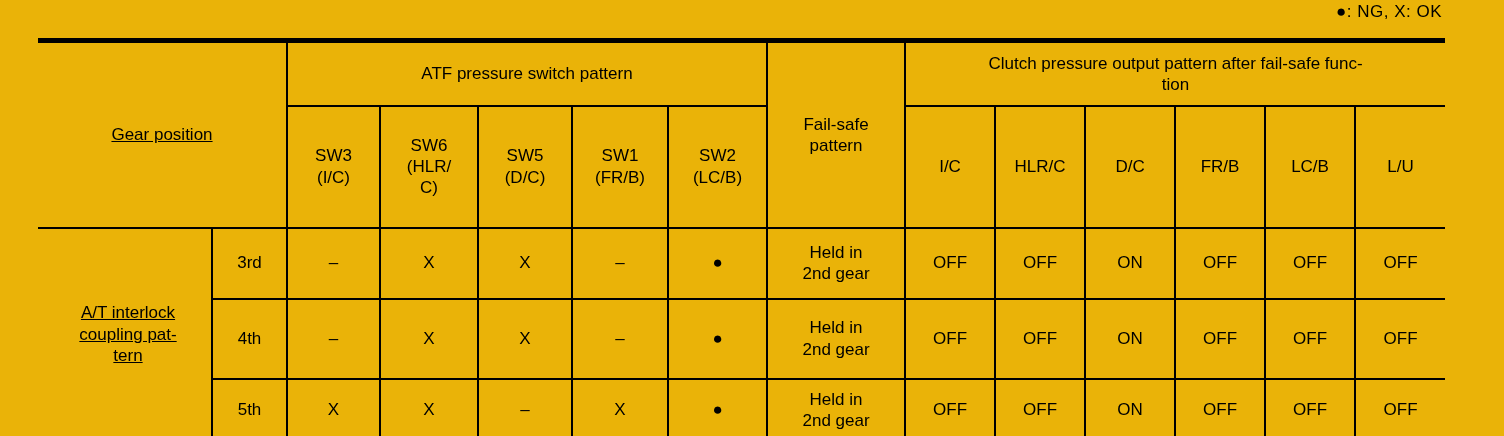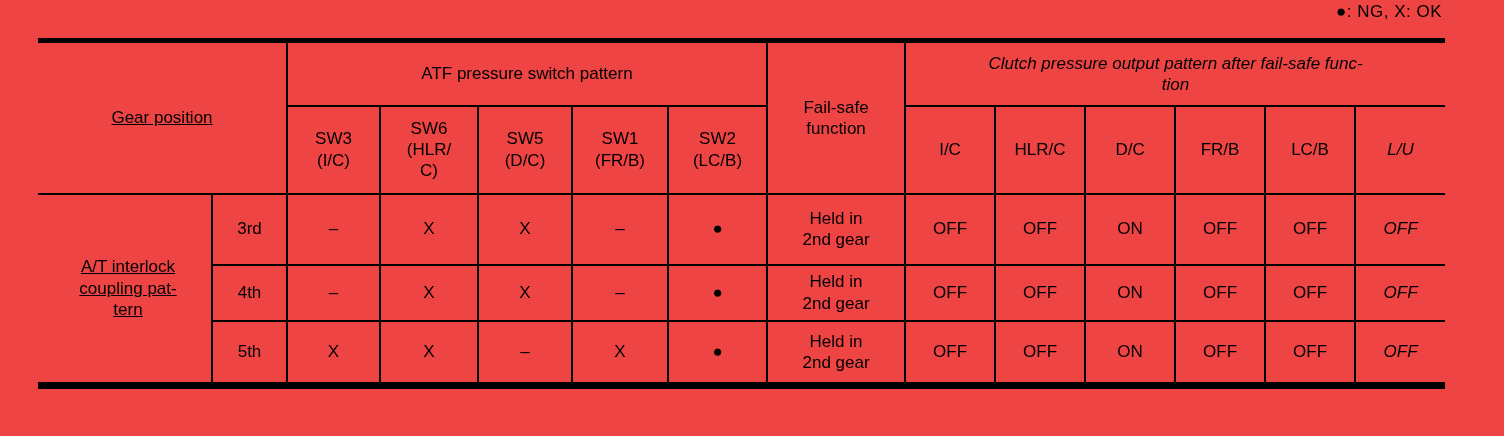--- a/index.html
+++ b/index.html
@@ -1,46 +1,46 @@
 <!DOCTYPE html>
 <html><head>
 <meta charset="utf-8">
 <style>
   html, body { margin: 0; padding: 0; background: #ffffff; }
   body {
     width: 1504px; height: 436px;
     font-family: "Liberation Sans", sans-serif;
     color: #000;
   }
-  .page { position: relative; width: 1504px; height: 436px; background: #ef4444; overflow: hidden; }
+  .page { position: relative; width: 1504px; height: 436px; background: #eab308; overflow: hidden; }
   .legend {
     position: absolute; top: 2px; right: 62px;
     font-size: 17px; letter-spacing: 0.5px; white-space: nowrap;
   }
   table.spec {
     position: absolute; left: 38px; top: 38px;
     width: 1407px;
     border-collapse: collapse; table-layout: fixed;
     border-top: 5px solid #000;
     border-bottom: 7px solid #000;
   }
   .spec th, .spec td {
     border: 2px solid #000;
     font-size: 17px; font-weight: normal;
     text-align: center; vertical-align: middle;
     white-space: pre-line; line-height: 1.25;
     padding: 2px 3px;
     overflow: hidden;
   }
   .no-left  { border-left: 0 !important; text-decoration: underline; }
-  .no-right { border-right: 0 !important; font-style: italic; }
+  .no-right { border-right: 0 !important; }
   .row-h1 { height: 65px; }
-  .row-h2 { height: 88px; }
+  .row-h2 { height: 122px; }
   .row-b1 { height: 71px; }
-  .row-b2 { height: 56px; }
+  .row-b2 { height: 80px; }
   .row-b3 { height: 65px; }
   td.group-label { text-align: center; padding-left: 10px; }
 </style>
 </head>
 <body>
 
 <div class="page">
 
   <div class="legend">●: NG, X: OK</div>
 
@@ -60,21 +60,21 @@
         <col style="width:90px">
         <col style="width:90px">
         <col style="width:90px">
     </colgroup>
 
     <tbody>
         <tr class="row-h1">
       <th class="no-left" colspan="2" rowspan="2">Gear position</th>
       <th colspan="5">ATF pressure switch pattern</th>
       <th rowspan="2">Fail-safe
-function</th>
+pattern</th>
       <th class="no-right" colspan="6">Clutch pressure output pattern after fail-safe func-
 tion</th>
     </tr>
 
     <tr class="row-h2">
       <th>SW3
 (I/C)</th>
       <th>SW6
 (HLR/
 C)</th>

